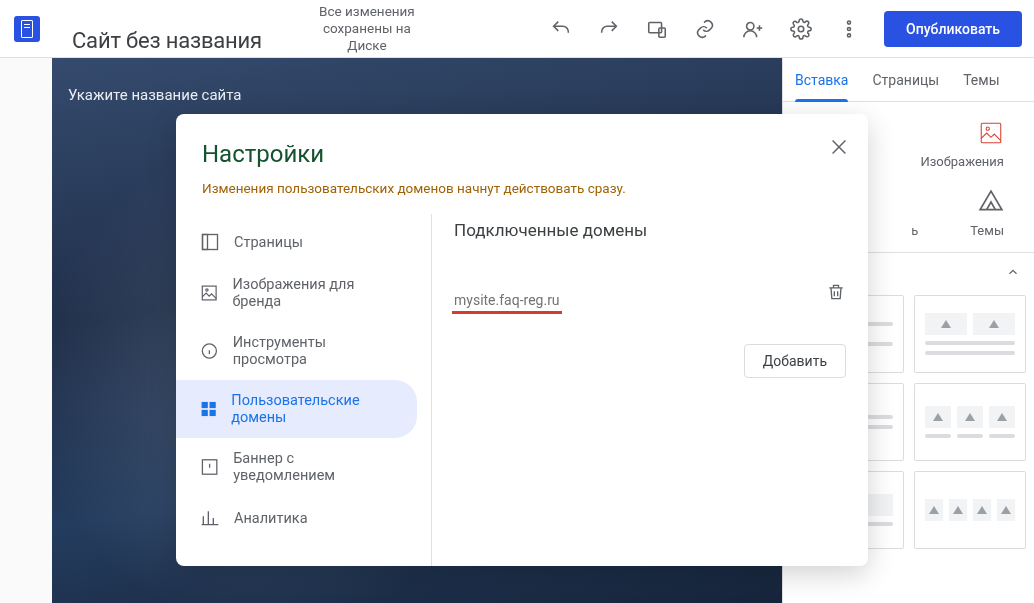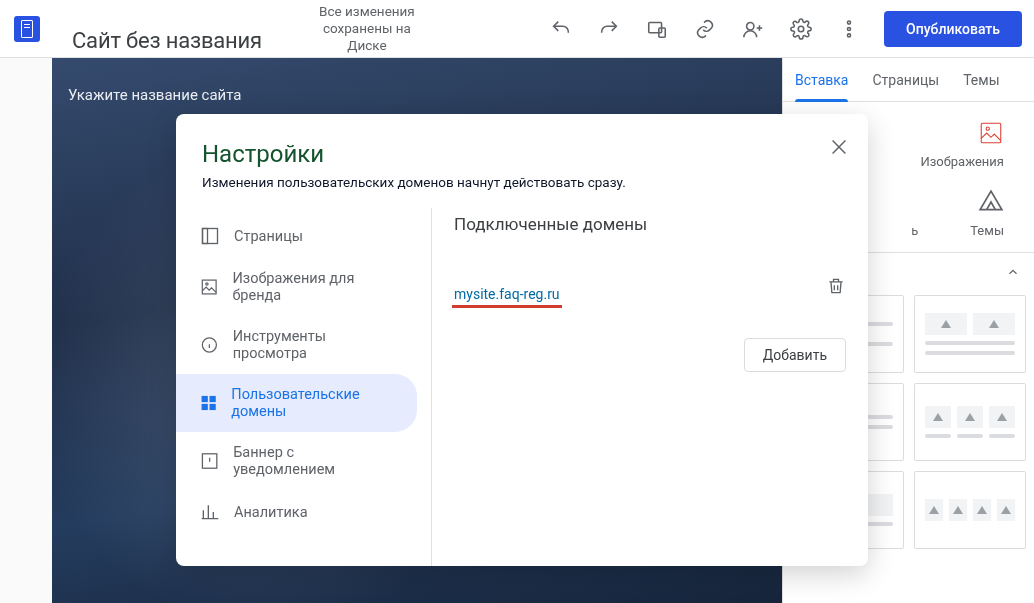--- a/index.html
+++ b/index.html
@@ -48,33 +48,33 @@
   .tline { height: 4px; background: #dadce0; border-radius: 2px; }
   .tline.sh { width: 60%; }
   .tmpl-imgrow { display: flex; gap: 6px; flex-wrap: wrap; }
   .timg { flex: 1; height: 22px; background: #f1f3f4; display: flex; align-items: center; justify-content: center; }
   .timg::after { content: ""; width: 0; height: 0; border-left: 5px solid transparent; border-right: 5px solid transparent; border-bottom: 8px solid #9aa0a6; }
   
   
   .modal { position: absolute; top: 114px; left: 176px; width: 692px; height: 452px; background: #fff; border-radius: 8px; box-shadow: 0 8px 28px rgba(0,0,0,.18); display: flex; flex-direction: column; overflow: hidden; }
   .modal-header { padding: 26px 26px 10px; position: relative; }
   .modal-title { font-size: 24px; color: #14532d; font-weight: 400; }
-  .modal-sub { font-size: 13.5px; color: #0f172a; margin-top: 6px; }
+  .modal-sub { font-size: 13.5px; color: #a16207; margin-top: 12px; }
   .modal-close { position: absolute; right: 18px; top: 22px; cursor: pointer; }
   .modal-close svg { width: 22px; height: 22px; stroke: #5f6368; stroke-width: 1.6; }
   .modal-body { flex: 1; display: flex; margin-top: 8px; }
   .settings-nav { width: 255px; padding: 6px 0; }
   .nav-item { display: flex; align-items: center; gap: 14px; padding: 12px 24px; font-size: 14.5px; color: #5f6368; cursor: pointer; border-radius: 0 22px 22px 0; margin-right: 14px; }
   .nav-item.active { background: #e6ecfd; color: #1a73e8; }
   .nav-item.active svg { stroke: #1a73e8 !important; fill: #1a73e8 !important; }
   .nav-item svg { width: 20px; height: 20px; stroke: #5f6368; fill: none; stroke-width: 1.6; }
   .settings-content { flex: 1; padding: 6px 22px; border-left: 1px solid #e0e0e0; }
   .sc-title { font-size: 17px; color: #3c4043; margin-bottom: 34px; }
   .domain-row { display: flex; align-items: center; justify-content: space-between; height: 40px; }
-  .domain-text { font-size: 14px; color: #0369a1; position: relative; margin-top: 12px; }
+  .domain-text { font-size: 14px; color: #737373; position: relative; margin-top: 12px; }
   .domain-text::after { content: ""; position: absolute; left: -2px; right: -2px; bottom: -6px; height: 3px; background: #d13d2f; }
   .trash { cursor: pointer; }
   .trash svg { width: 20px; height: 20px; stroke: #5f6368; stroke-width: 1.6; fill: none; }
   .add-row { display: flex; justify-content: flex-end; margin-top: 30px; }
   .add-btn { border: 1px solid #dadce0; background: #fff; color: #3c4043; border-radius: 4px; height: 34px; padding: 0 18px; font-size: 14px; cursor: pointer; }
 </style>
 </head>
 <body>
 
 <div class="header">

